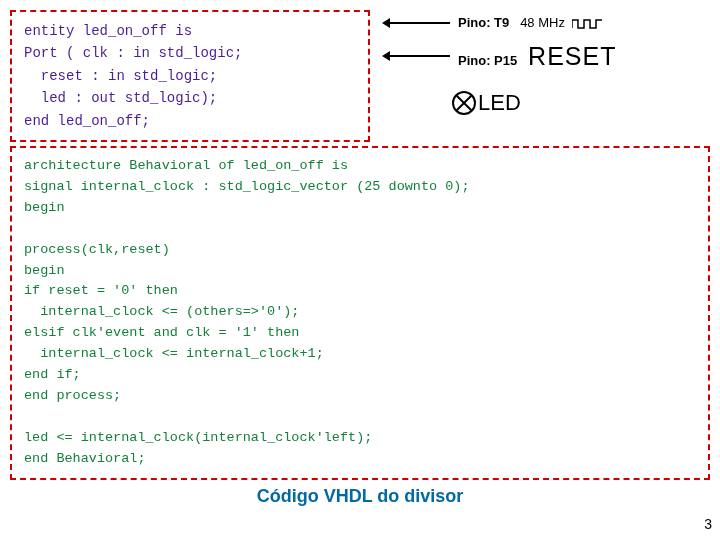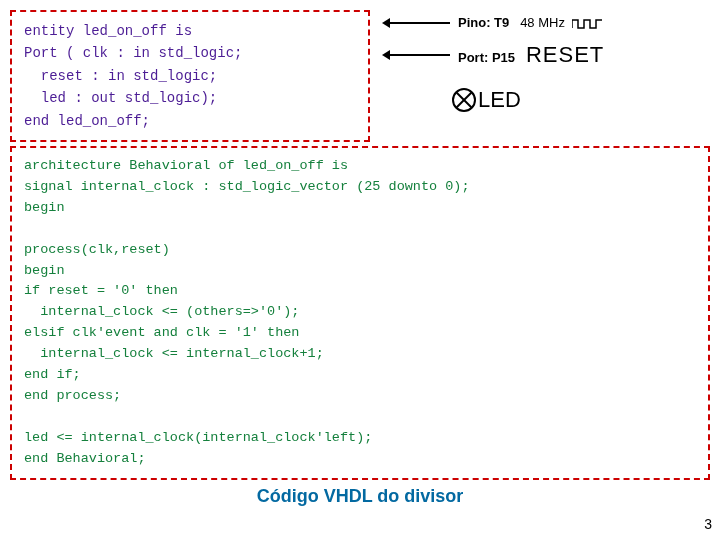--- a/index.html
+++ b/index.html
@@ -107,21 +107,21 @@
       content: '';
       position: absolute;
       left: -8px;
       top: -4px;
       border-top: 5px solid transparent;
       border-bottom: 5px solid transparent;
       border-right: 8px solid #000;
     }
 
     .reset-text {
-      font-size: 22px;
+      font-size: 25px;
       font-family: Arial, sans-serif;
       font-weight: normal;
       letter-spacing: 1px;
       text-align: center;
     }
 
     .led-row {
       display: flex;
       align-items: center;
       margin-top: 4px;
@@ -158,21 +158,21 @@
           
           <svg width="30" height="16" style="vertical-align:middle; margin-left:3px;">
             <polyline points="0,12 0,4 6,4 6,12 12,12 12,4 18,4 18,12 24,12 24,4 30,4" fill="none" stroke="#000" stroke-width="1.5"></polyline>
           </svg>
         </span>
       </div>
 
       <div class="arrow-row">
         <div class="arrow-line"></div>
         <span style="font-size:13px; font-family:Arial,sans-serif;">
-          <span style="font-weight:bold;">Port: P15</span>
+          <span style="font-weight:bold;">Pino: P15</span>
           &nbsp;
           <span class="reset-text">RESET</span>
         </span>
       </div>
 
       <div class="led-row" style="margin-top:8px; margin-left:60px;">
 
         <svg width="28" height="28" style="vertical-align:middle;">
           <circle cx="14" cy="14" r="11" fill="none" stroke="#000" stroke-width="2"></circle>
           <line x1="6" y1="6" x2="22" y2="22" stroke="#000" stroke-width="2"></line>

